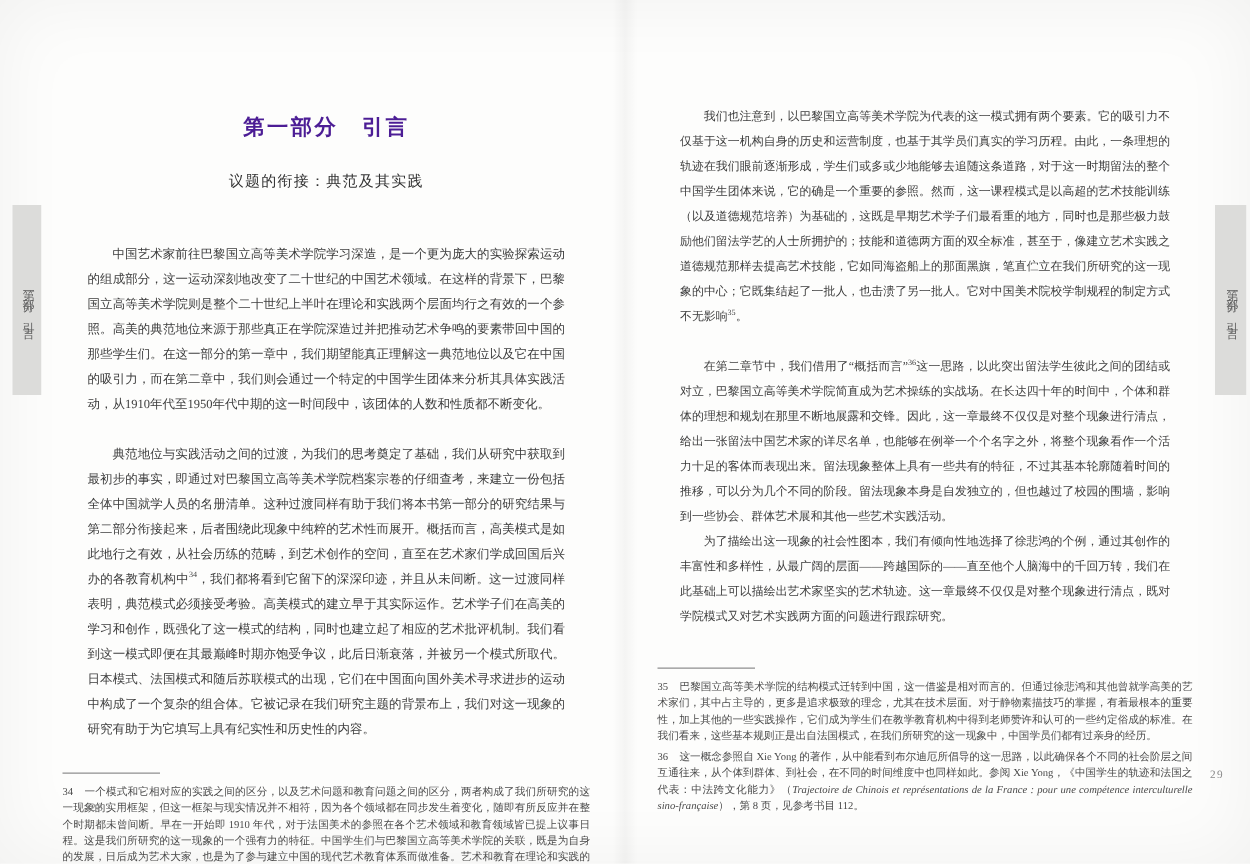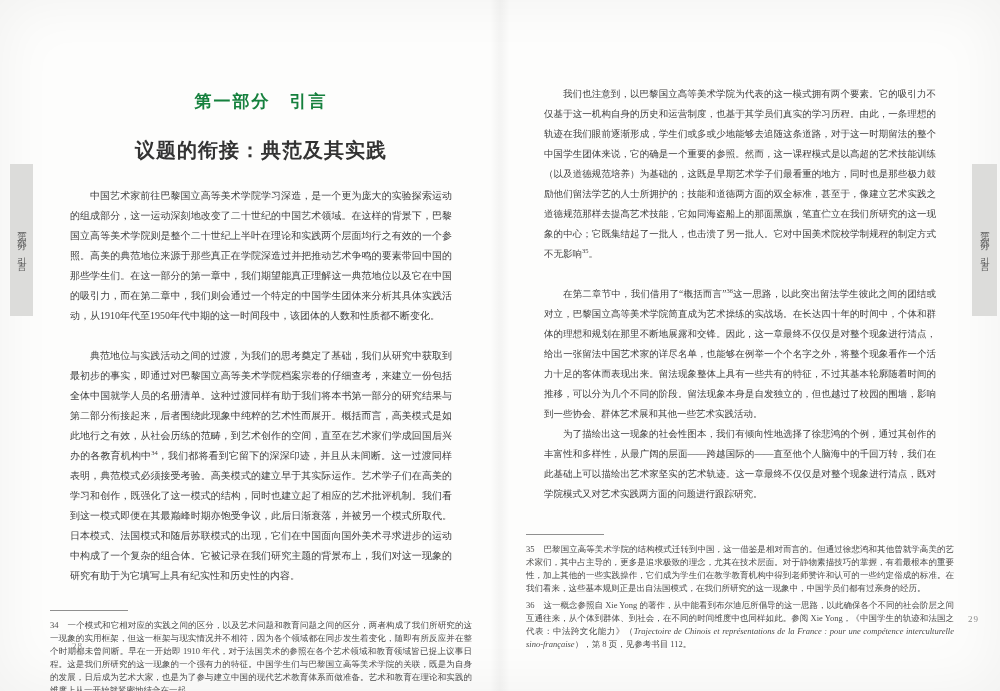--- a/index.html
+++ b/index.html
@@ -54,30 +54,30 @@
   .tab .vtext + .vtext { margin-top: 14px; }
   
   .page { position: absolute; }
   .page-left  { left: 48px;  top: 78px; width: 426px; }
   .page-right { left: 524px; top: 84px; width: 432px; }
   .headings { text-align: center; }
   .part-title {
     font-size: 17px;
     font-weight: 600;
     letter-spacing: 2px;
-    color: #15803d;
+    color: #4c1d95;
     padding-top: 12px;
   }
   .chapter-title {
-    font-size: 20px;
-    font-weight: 700;
+    font-size: 12px;
+    font-weight: 400;
     letter-spacing: 1px;
     color: #333;
     margin-top: 24px;
-    margin-bottom: 22px;
+    margin-bottom: 40px;
   }
   .body-text {
     font-size: 10px;
     line-height: 20px;
     text-align: justify;
     text-justify: inter-ideograph;
     color: #3c3c3c;
     padding: 0 22px;
   }
   .page-right .body-text { font-size: 9.5px; padding: 0 20px; }

